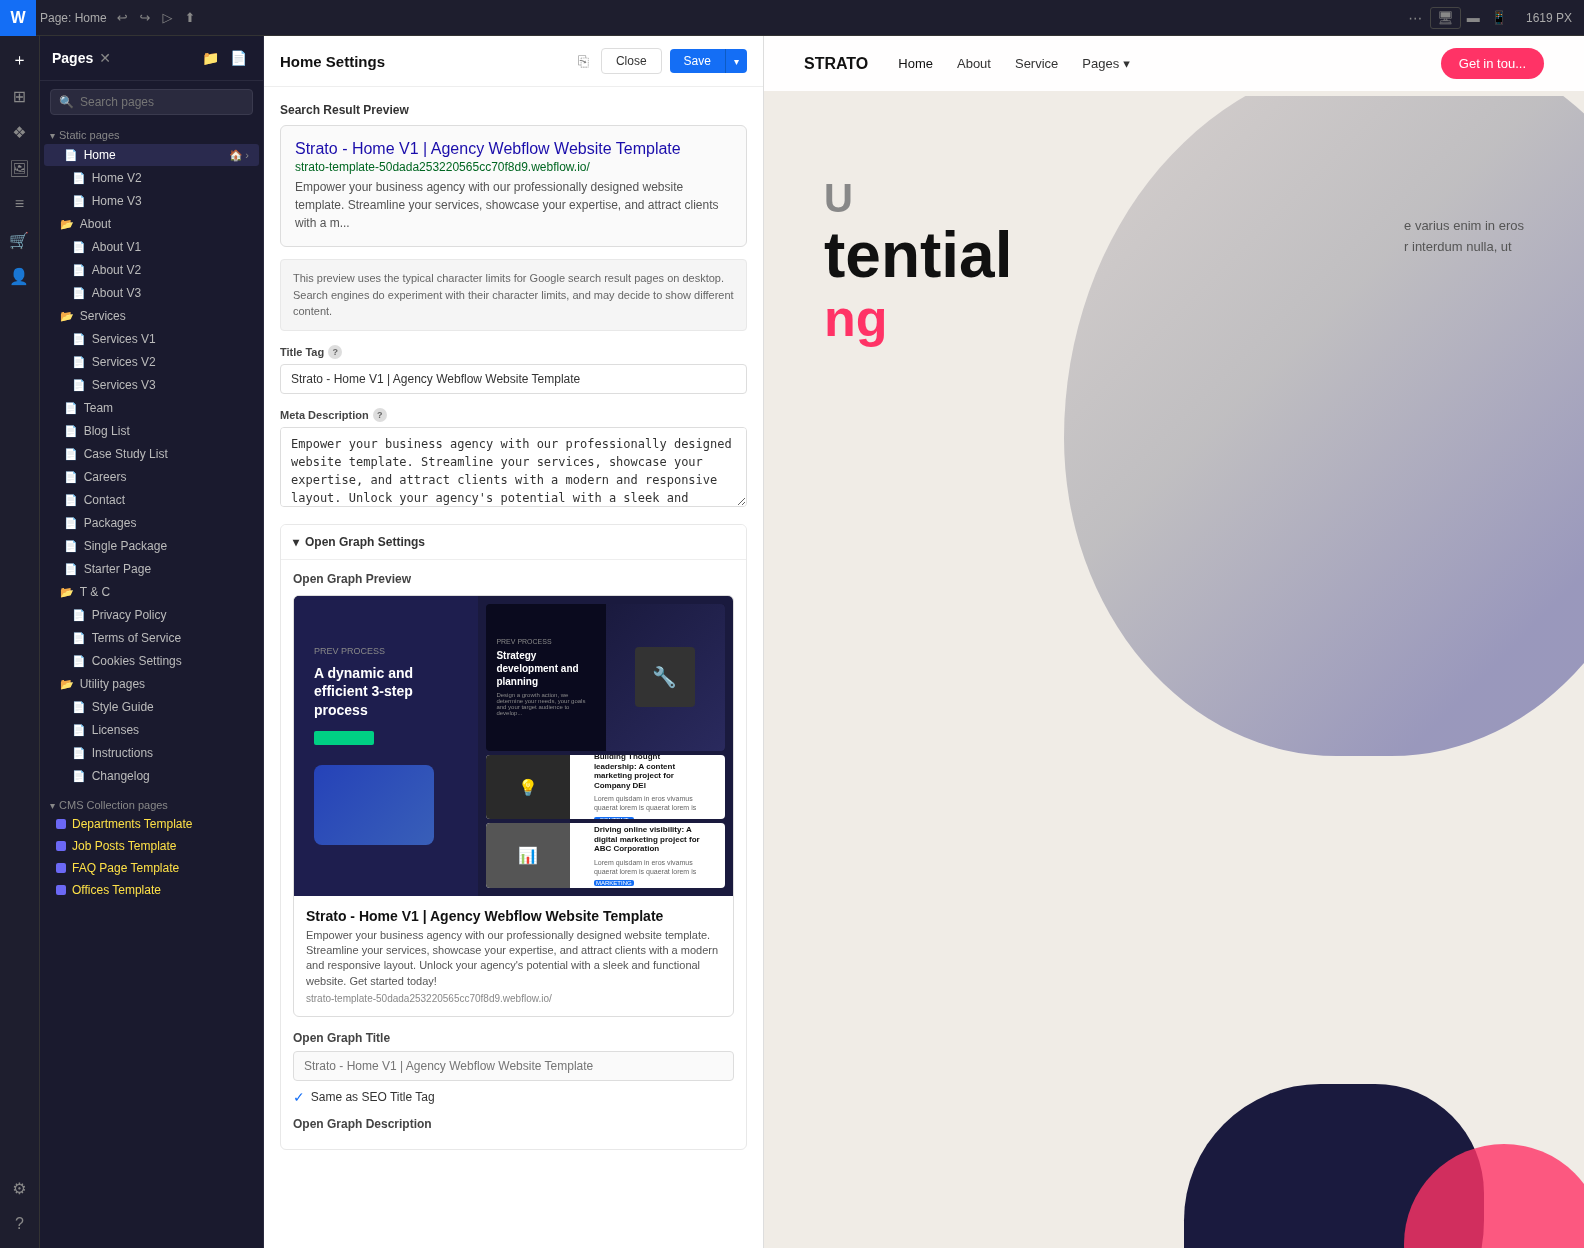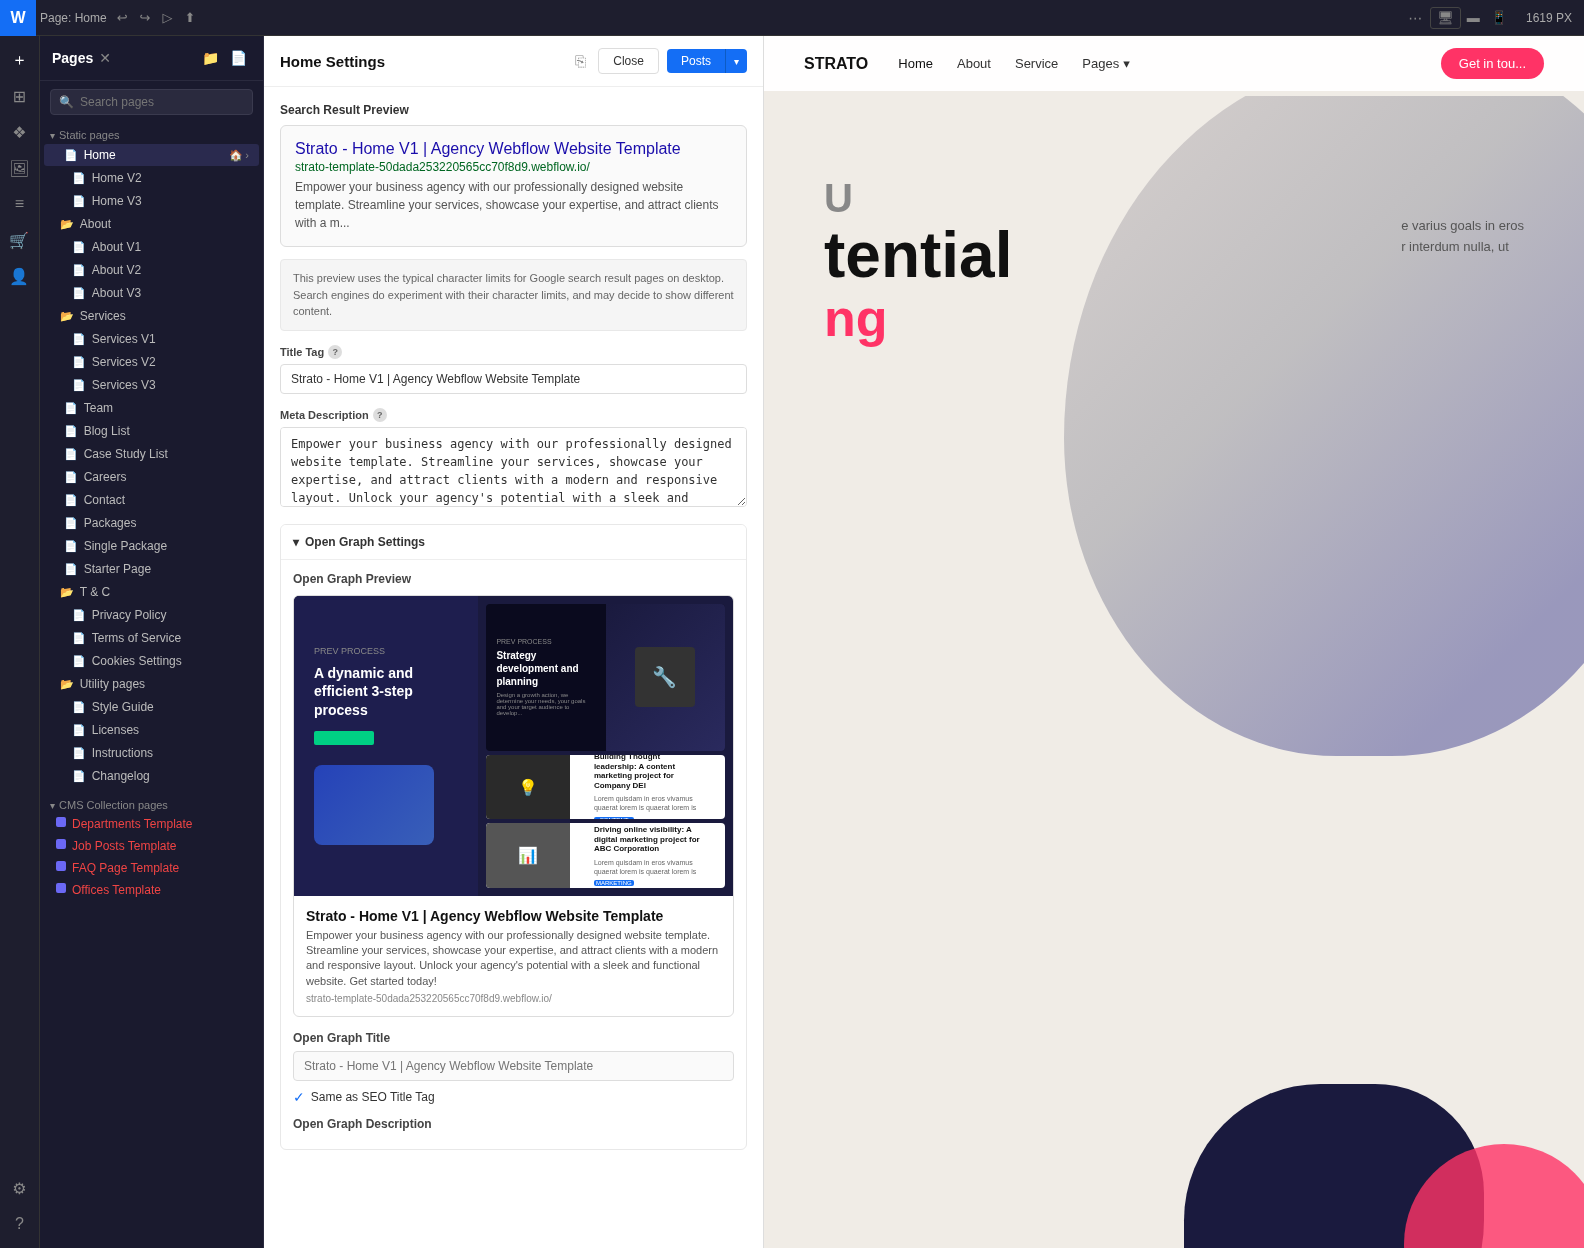--- a/index.html
+++ b/index.html
@@ -82,23 +82,23 @@
     .sub-item { padding-left: 28px; }
 
     .folder-item {
       display: flex; align-items: center;
       padding: 4px 10px 4px 16px;
       cursor: pointer; color: #bbb;
     }
     .folder-item .folder-icon { margin-right: 6px; font-size: 11px; }
     .folder-item .folder-name { font-size: 12px; font-weight: 500; }
     .cms-item {
-      display: flex; 
+      display: flex; align-items: center;
       padding: 4px 10px 4px 16px;
-      cursor: pointer; color: #ef4444;
+      cursor: pointer; color: #fde047;
     }
     .cms-item .cms-dot { width: 10px; height: 10px; background: #6b68f5; border-radius: 2px; margin-right: 6px; }
     .cms-item .cms-name { font-size: 12px; }
 
     
     .settings-panel {
       width: 500px;
       background: #fff;
       display: flex;
       flex-direction: column;
@@ -523,21 +523,21 @@
     </div>
   </div>
 
   <div class="settings-panel">
     <div class="settings-header">
       <span class="settings-title">Home Settings</span>
       <div class="settings-header-right">
         <span class="btn-copy">⎘</span>
         <button class="btn-close">Close</button>
         <div style="display:flex;">
-          <button class="btn-save">Posts</button>
+          <button class="btn-save">Save</button>
           <button class="btn-save-arrow">▾</button>
         </div>
       </div>
     </div>
 
     <div class="settings-content">
 
       <div class="section-label">Search Result Preview</div>
 
       <div class="search-preview">
@@ -673,18 +673,18 @@
       <div class="site-hero-text">
         <div class="site-hero-heading">
           <span style="font-size:64px;font-weight:900;color:#111;">
             <span style="font-size:40px;color:#888;">U</span>tential
           </span>
           <span style="color:#ff3366;font-size:52px;font-weight:900;">ng</span>
         </div>
       </div>
 
       <div class="site-desc-text">
-        <div>e varius goals in eros</div>
+        <div>e varius enim in eros</div>
         <div>r interdum nulla, ut</div>
       </div>
     </div>
   </div>
 </div>
 
 </body></html>

